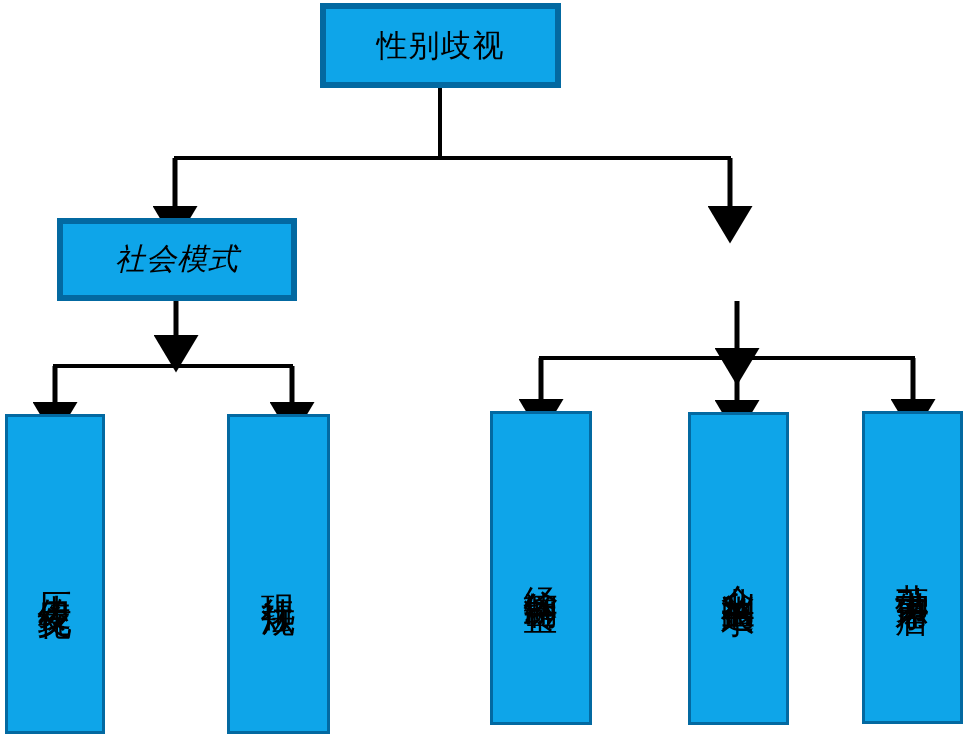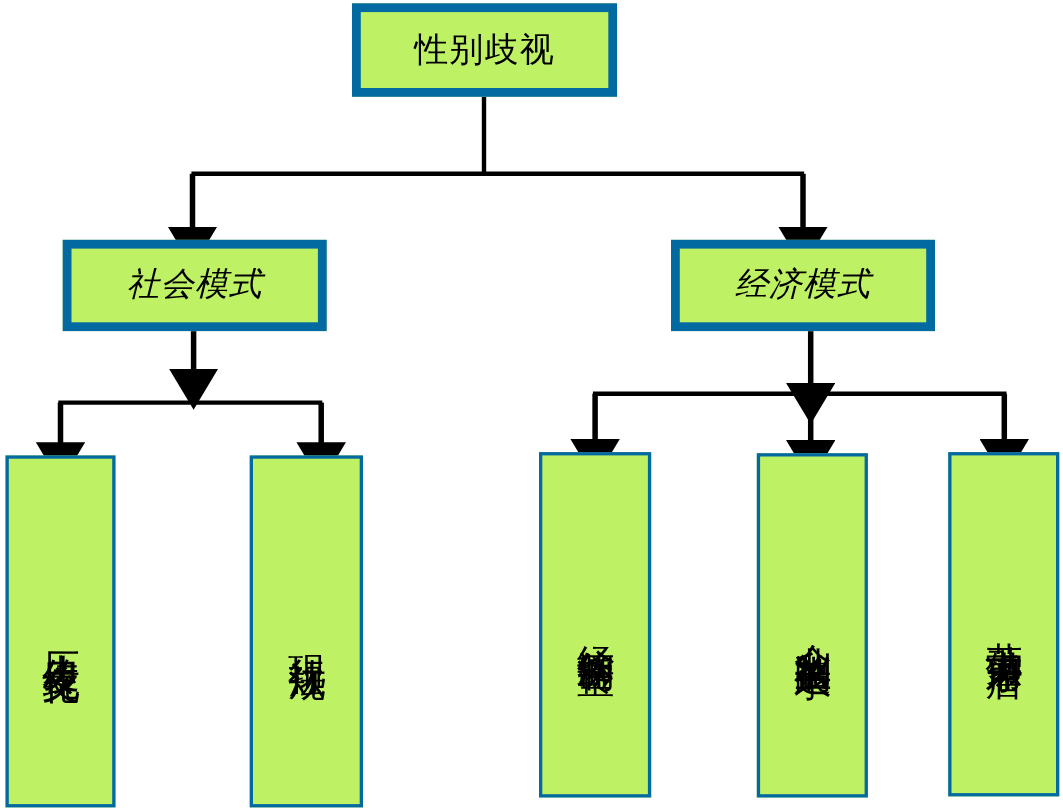--- a/index.html
+++ b/index.html
@@ -20,22 +20,22 @@
   #connector-layer {
     position: absolute;
     left: 0;
     top: 0;
     width: 966px;
     height: 736px;
   }
   .node {
     position: absolute;
     box-sizing: border-box;
-    background: #bef264;
-    border: 8px solid #0369a1;
+    background: #0ea5e9;
+    border: 6px solid #0369a1;
     display: flex;
     align-items: center;
     justify-content: center;
     z-index: 2;
   }
   .node-label {
     color: #000000;
     font-family: "DejaVu Serif", "Liberation Serif", serif;
     line-height: 1.08;
     text-align: center;
@@ -121,23 +121,20 @@
   </svg>
 
   <div class="node" id="node-root">
     <span class="node-label">性别歧视</span>
   </div>
 
   <div class="node" id="node-social">
     <span class="node-label">社会模式</span>
   </div>
 
-  <div class="node" id="node-economic">
-    <span class="node-label">经济模式</span>
-  </div>
 
   <div class="node leaf" id="node-history">
     <span class="node-label">历史传统文化</span>
   </div>
 
   <div class="node leaf" id="node-laws">
     <span class="node-label">现行法规</span>
   </div>
 
   <div class="node leaf" id="node-transform">

